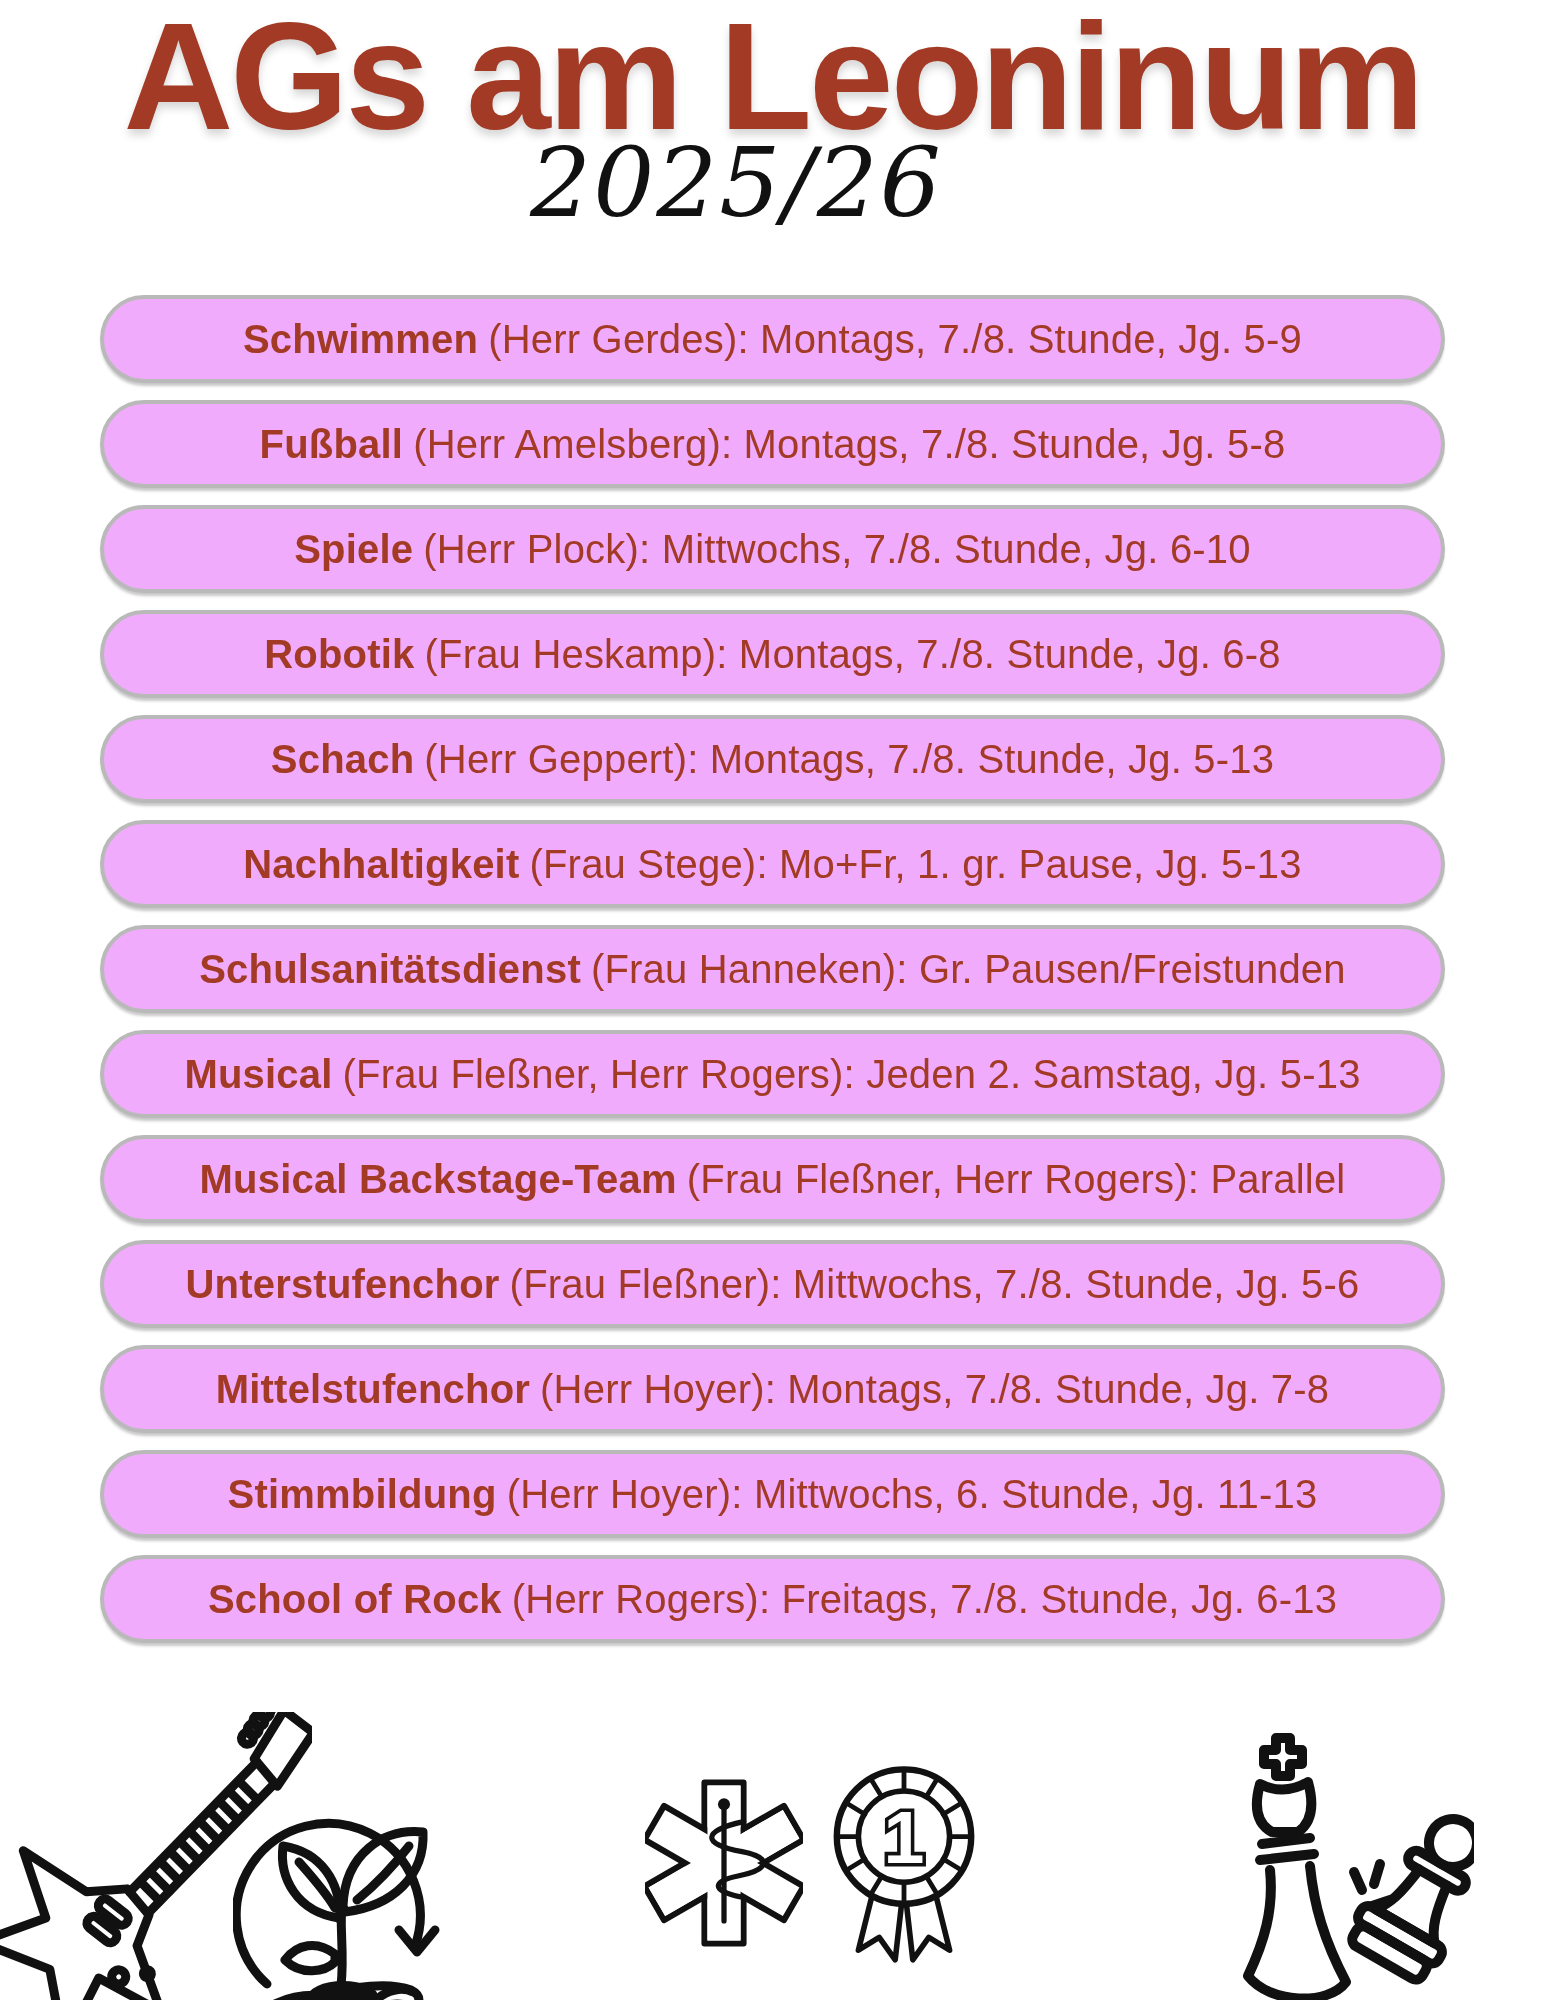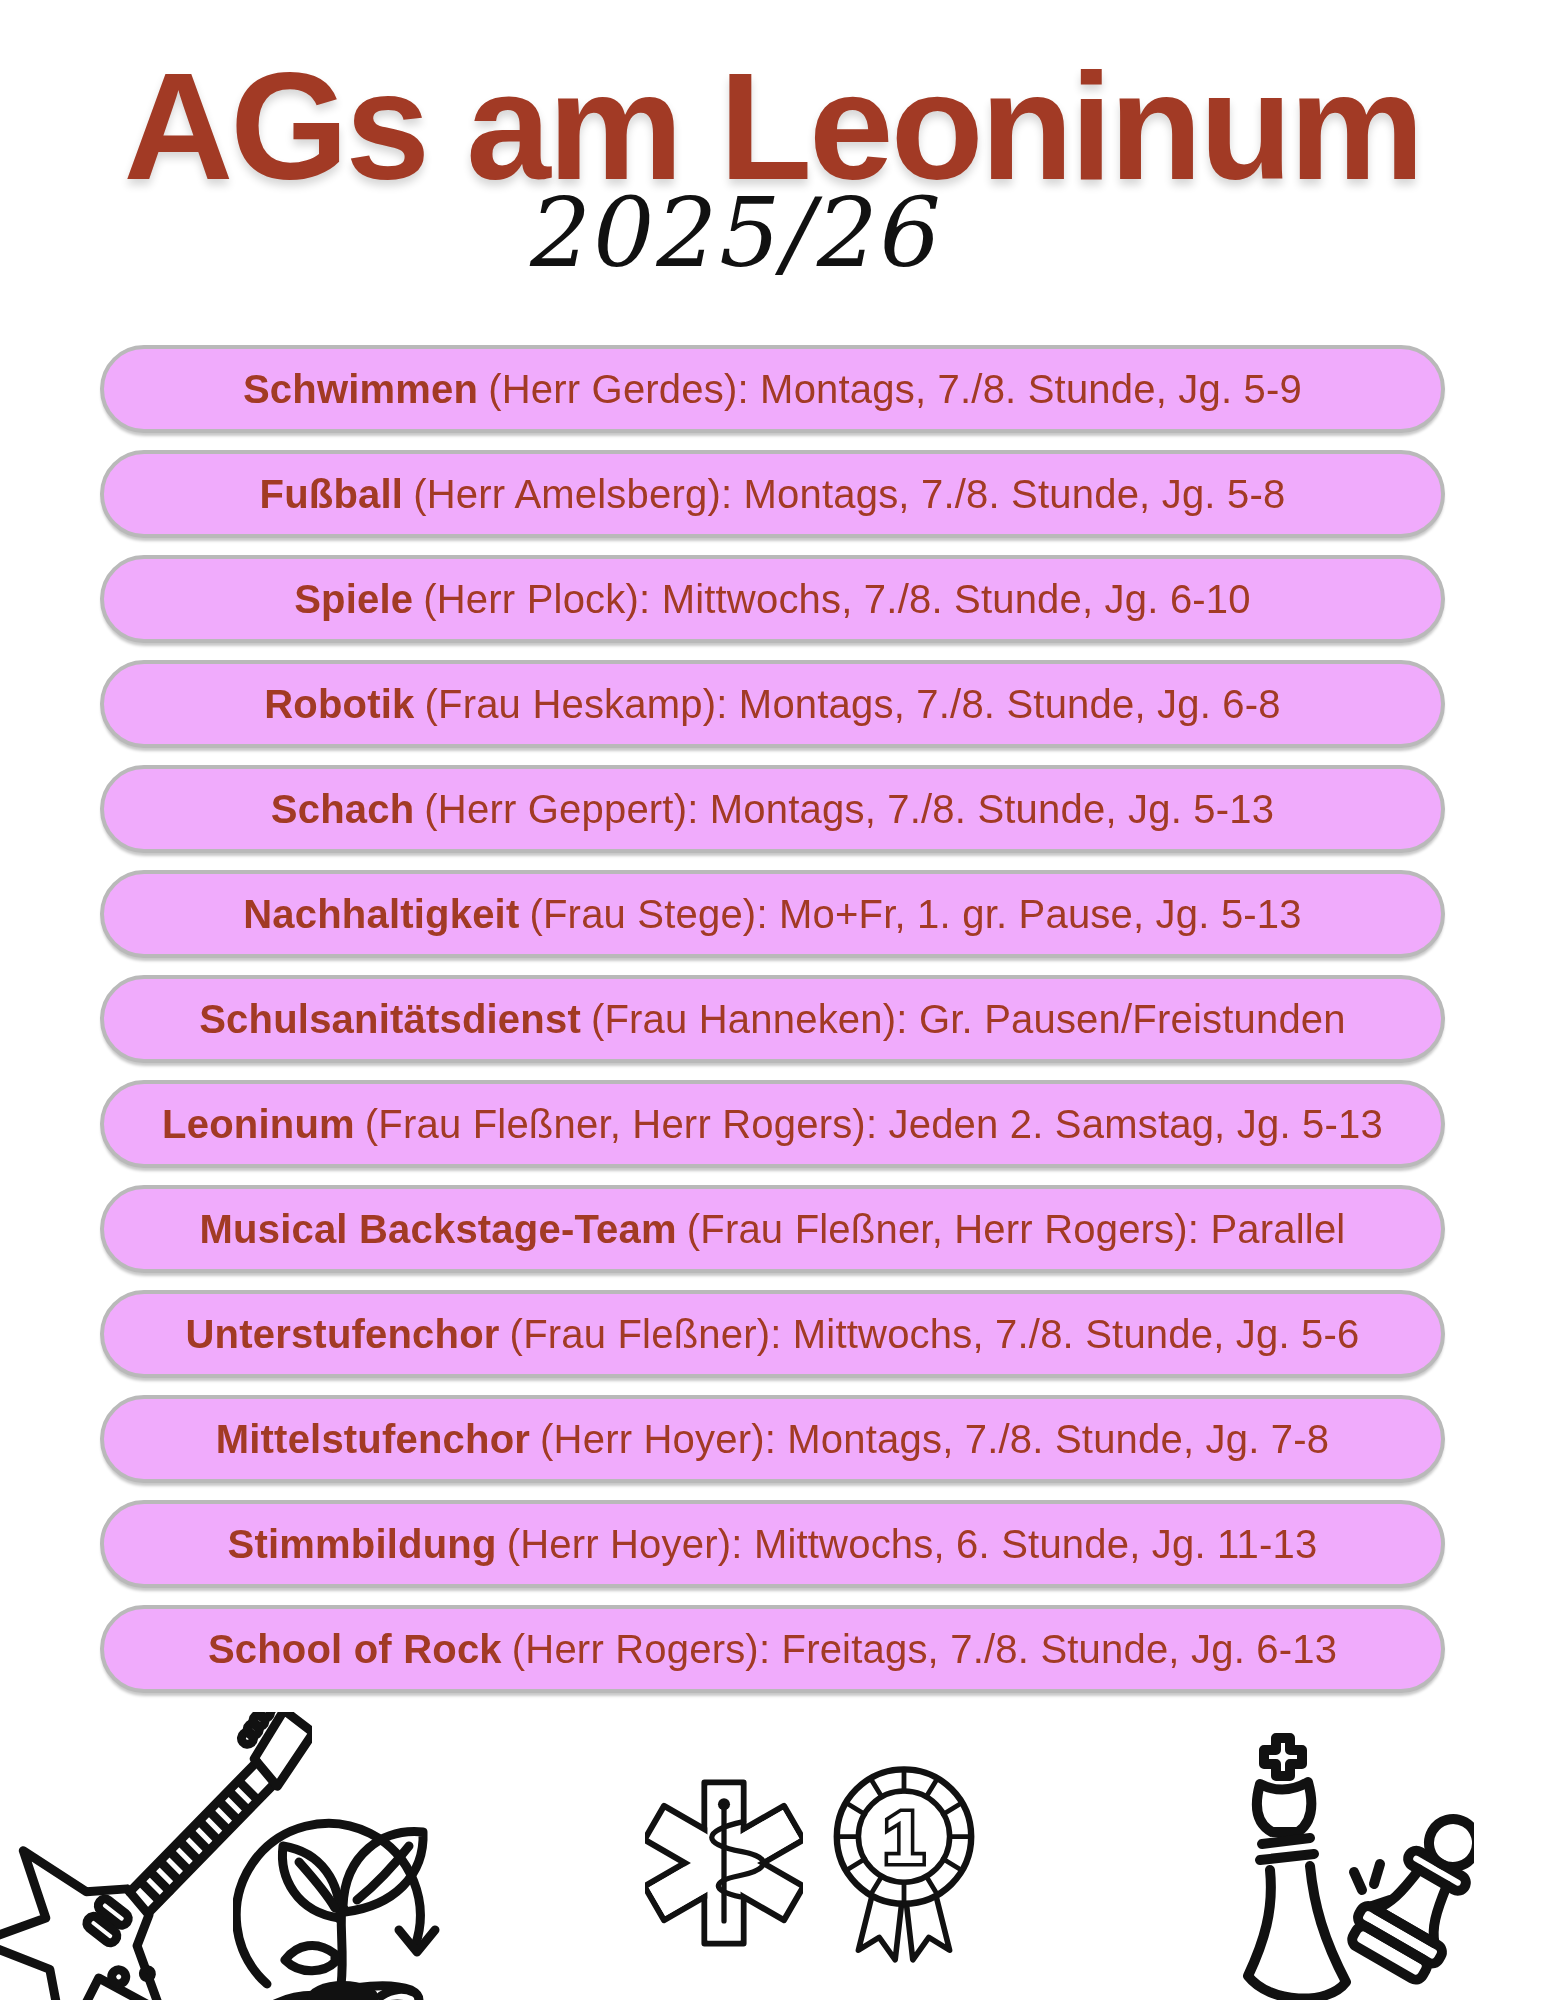--- a/index.html
+++ b/index.html
@@ -11,21 +11,21 @@
   html,body{margin:0;padding:0;}
   body{
     width:1545px;height:2000px;
     background:var(--background);
     overflow:hidden;position:relative;
     font-family:"Liberation Sans", sans-serif;
   }
   .page{width:100%;height:100%;position:relative;overflow:hidden;}
 
   
-  header{padding-top:50px;}
+  header{}
   h1.title{
     margin:0;text-align:center;
     font-size:152px;line-height:1.0;
     font-weight:700;letter-spacing:-3px;
     color:var(--accent);
     text-shadow:0 6px 9px rgba(0,0,0,0.16);
   }
   .year{
     text-align:center;margin:-14px 72px 0 0;
     font-family:"DejaVu Serif", serif;
@@ -97,21 +97,21 @@
       </div>
       <div class="pill">
         <span class="club-name">Nachhaltigkeit</span>
         <span class="club-details">(Frau Stege): Mo+Fr, 1. gr. Pause, Jg. 5-13</span>
       </div>
       <div class="pill">
         <span class="club-name">Schulsanitätsdienst</span>
         <span class="club-details">(Frau Hanneken): Gr. Pausen/Freistunden</span>
       </div>
       <div class="pill">
-        <span class="club-name">Leoninum</span>
+        <span class="club-name">Musical</span>
         <span class="club-details">(Frau Fleßner, Herr Rogers): Jeden 2. Samstag, Jg. 5-13</span>
       </div>
       <div class="pill">
         <span class="club-name">Musical Backstage-Team</span>
         <span class="club-details">(Frau Fleßner, Herr Rogers): Parallel</span>
       </div>
       <div class="pill">
         <span class="club-name">Unterstufenchor</span>
         <span class="club-details">(Frau Fleßner): Mittwochs, 7./8. Stunde, Jg. 5-6</span>
       </div>

